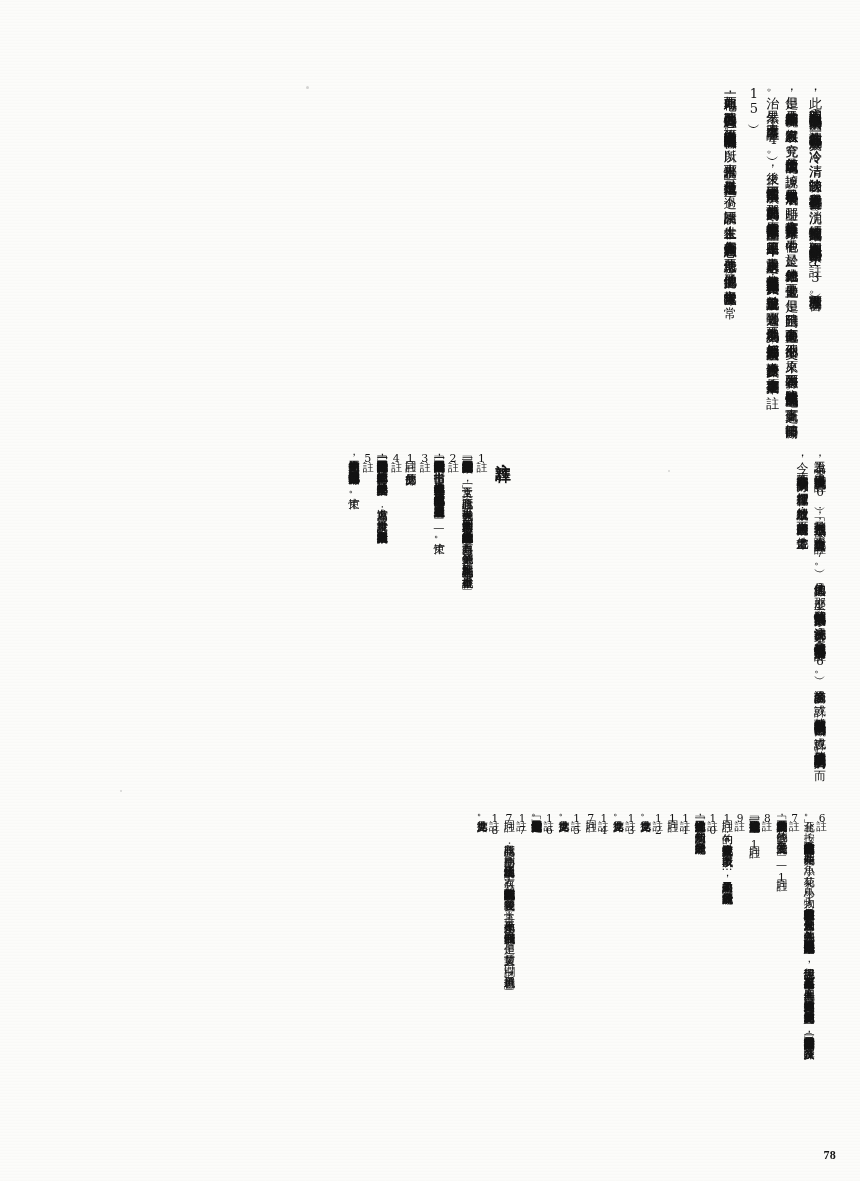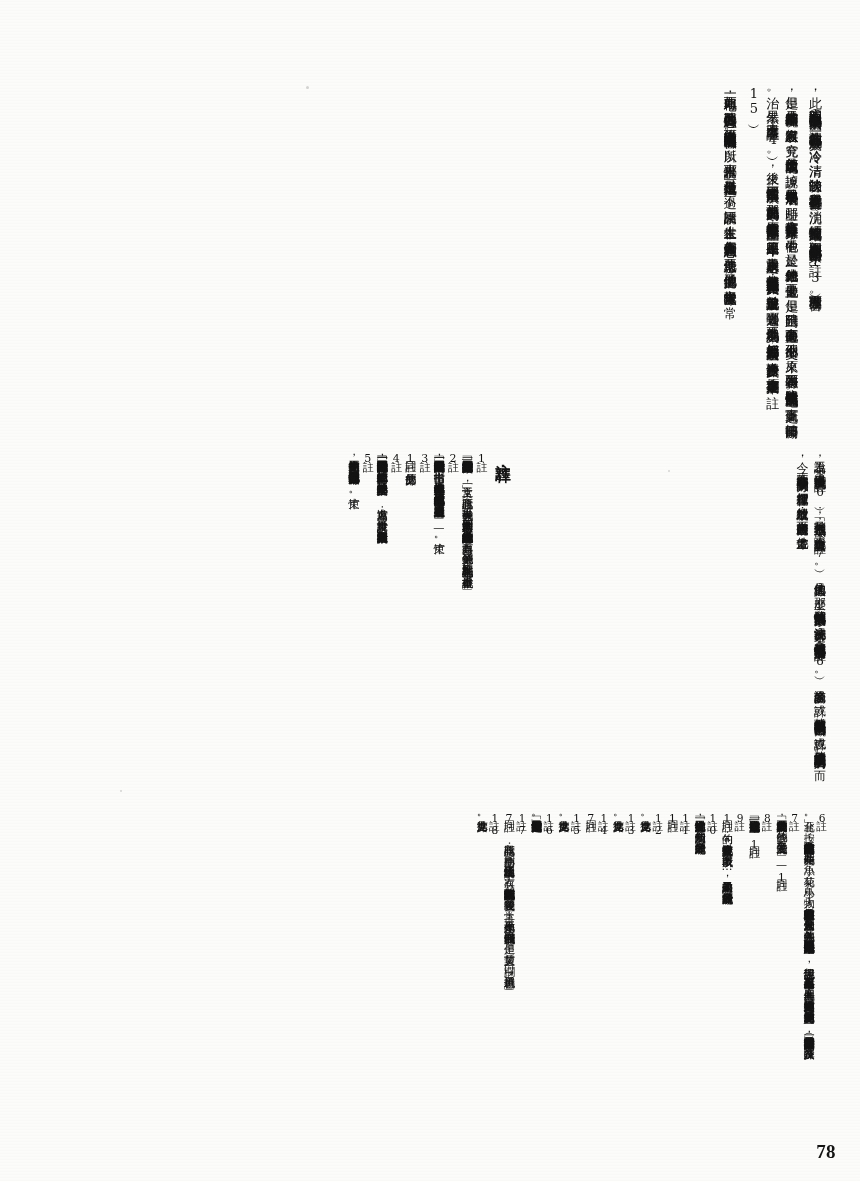--- a/index.html
+++ b/index.html
@@ -150,21 +150,21 @@
     font-size: 11px;
     line-height: 1.33;
     height: 292px;
     white-space: pre-wrap;
   }
 
   #page-number {
     position: absolute;
     right: 24px;
     bottom: 18px;
-    font-size: 19px;
+    font-size: 12px;
     font-weight: bold;
     font-family: "Liberation Serif", serif;
     letter-spacing: 0.02em;
     margin-top: 13px;
   }
 
   .speck {
     position: absolute;
     background: #8a8a8a;
     border-radius: 50%;

